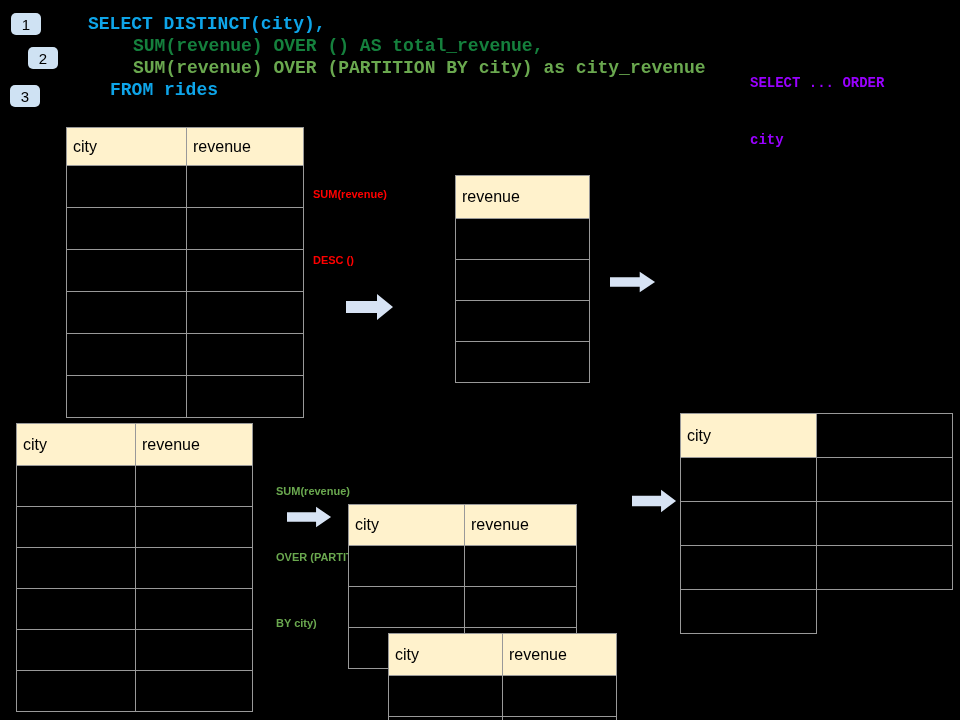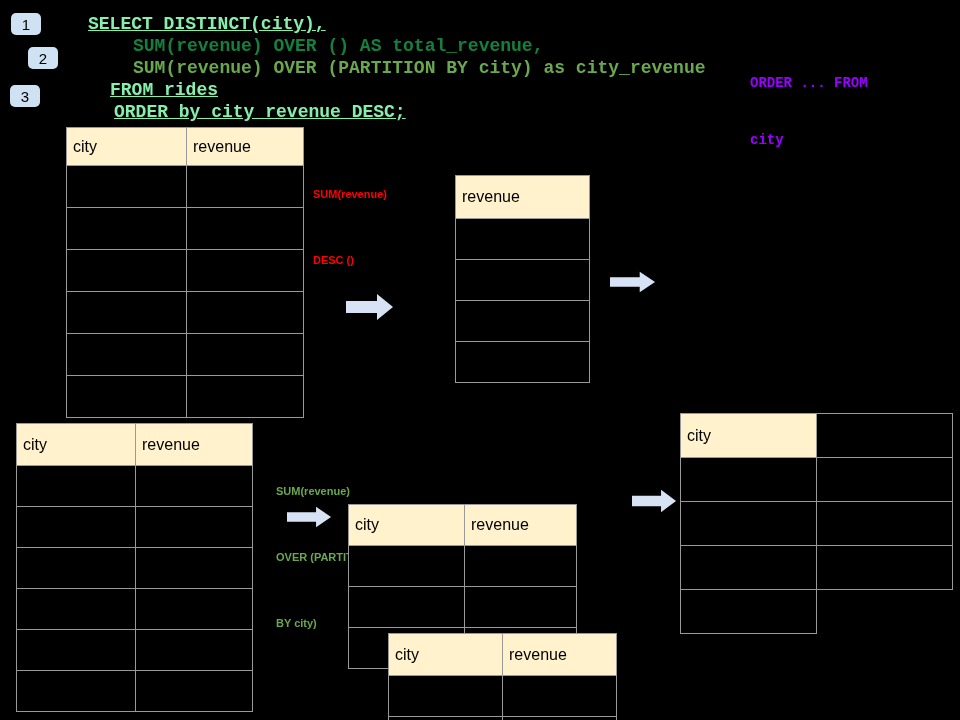--- a/index.html
+++ b/index.html
@@ -5,21 +5,21 @@
   html,body{margin:0;padding:0;background:#000;}
   .canvas{
     position:relative;width:960px;height:720px;background:#000;
     overflow:hidden;font-family:"Liberation Sans",sans-serif;
   }
   
   .code-line{
     position:absolute;font-family:"Liberation Mono","DejaVu Sans Mono",monospace;
     font-weight:bold;font-size:18px;line-height:22px;white-space:pre;
   }
-  .c-purple{color:#86efac;text-decoration:underline;}
+  .c-purple{color:#0ea5e9;}
   .c-red{color:#15803d;}
   .c-green{color:#6aa84f;}
   .side-note{
     position:absolute;left:750px;top:36px;
     font-family:"Liberation Mono","DejaVu Sans Mono",monospace;
     font-weight:bold;font-size:14px;line-height:19px;color:#9900ff;white-space:pre;
   }
   .anno{
     position:absolute;font-family:Liberation Sans, sans-serif;
     font-weight:bold;font-size:11px;line-height:22px;white-space:pre;
@@ -62,24 +62,23 @@
 <div class="canvas">
 
   <div class="badge badge1">1</div>
   <div class="badge badge2">2</div>
   <div class="badge badge3">3</div>
 
   <div class="code-line c-purple" style="left:88px;top:13px;">SELECT DISTINCT(city),</div>
   <div class="code-line c-red" style="left:133px;top:35px;">SUM(revenue) OVER () AS total_revenue,</div>
   <div class="code-line c-green" style="left:133px;top:57px;">SUM(revenue) OVER (PARTITION BY city) as city_revenue</div>
   <div class="code-line c-purple" style="left:110px;top:79px;text-align:center;">FROM rides</div>
-  <div class="code-line c-purple" style="left:114px;top:101px;">ORDER by city_revenue DESC;</div>
 
   <div class="side-note">
-    <div>ORDER ... FROM</div>
+    <div>SELECT ... ORDER</div>
     <div>city</div>
   </div>
 
   <div class="tbl tblA">
     <div class="cell hdr">city</div>
     <div class="cell hdr">revenue</div>
     <div class="cell"></div>
       <div class="cell"></div>
     <div class="cell"></div>
       <div class="cell"></div>

